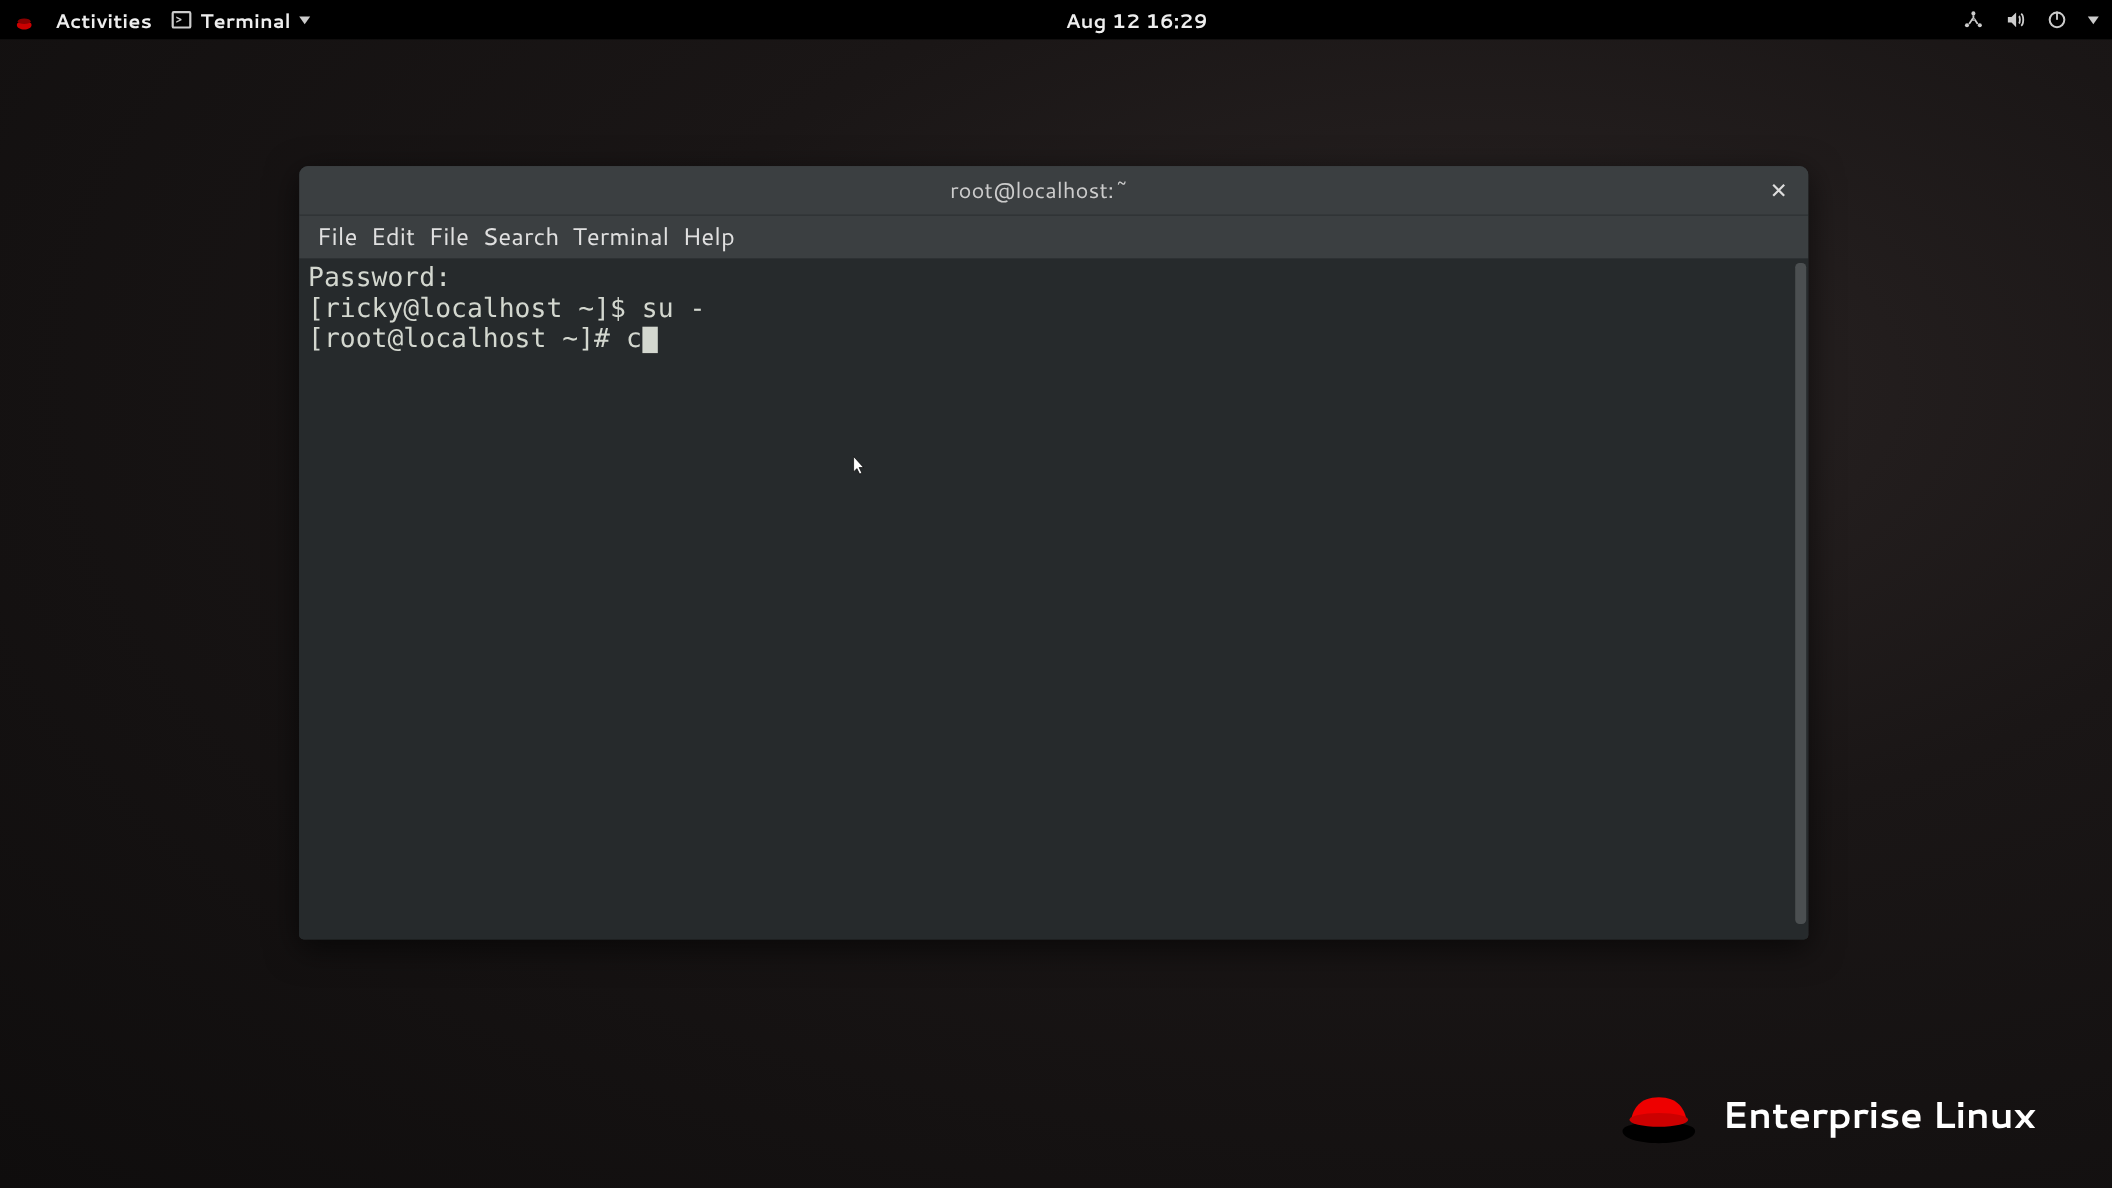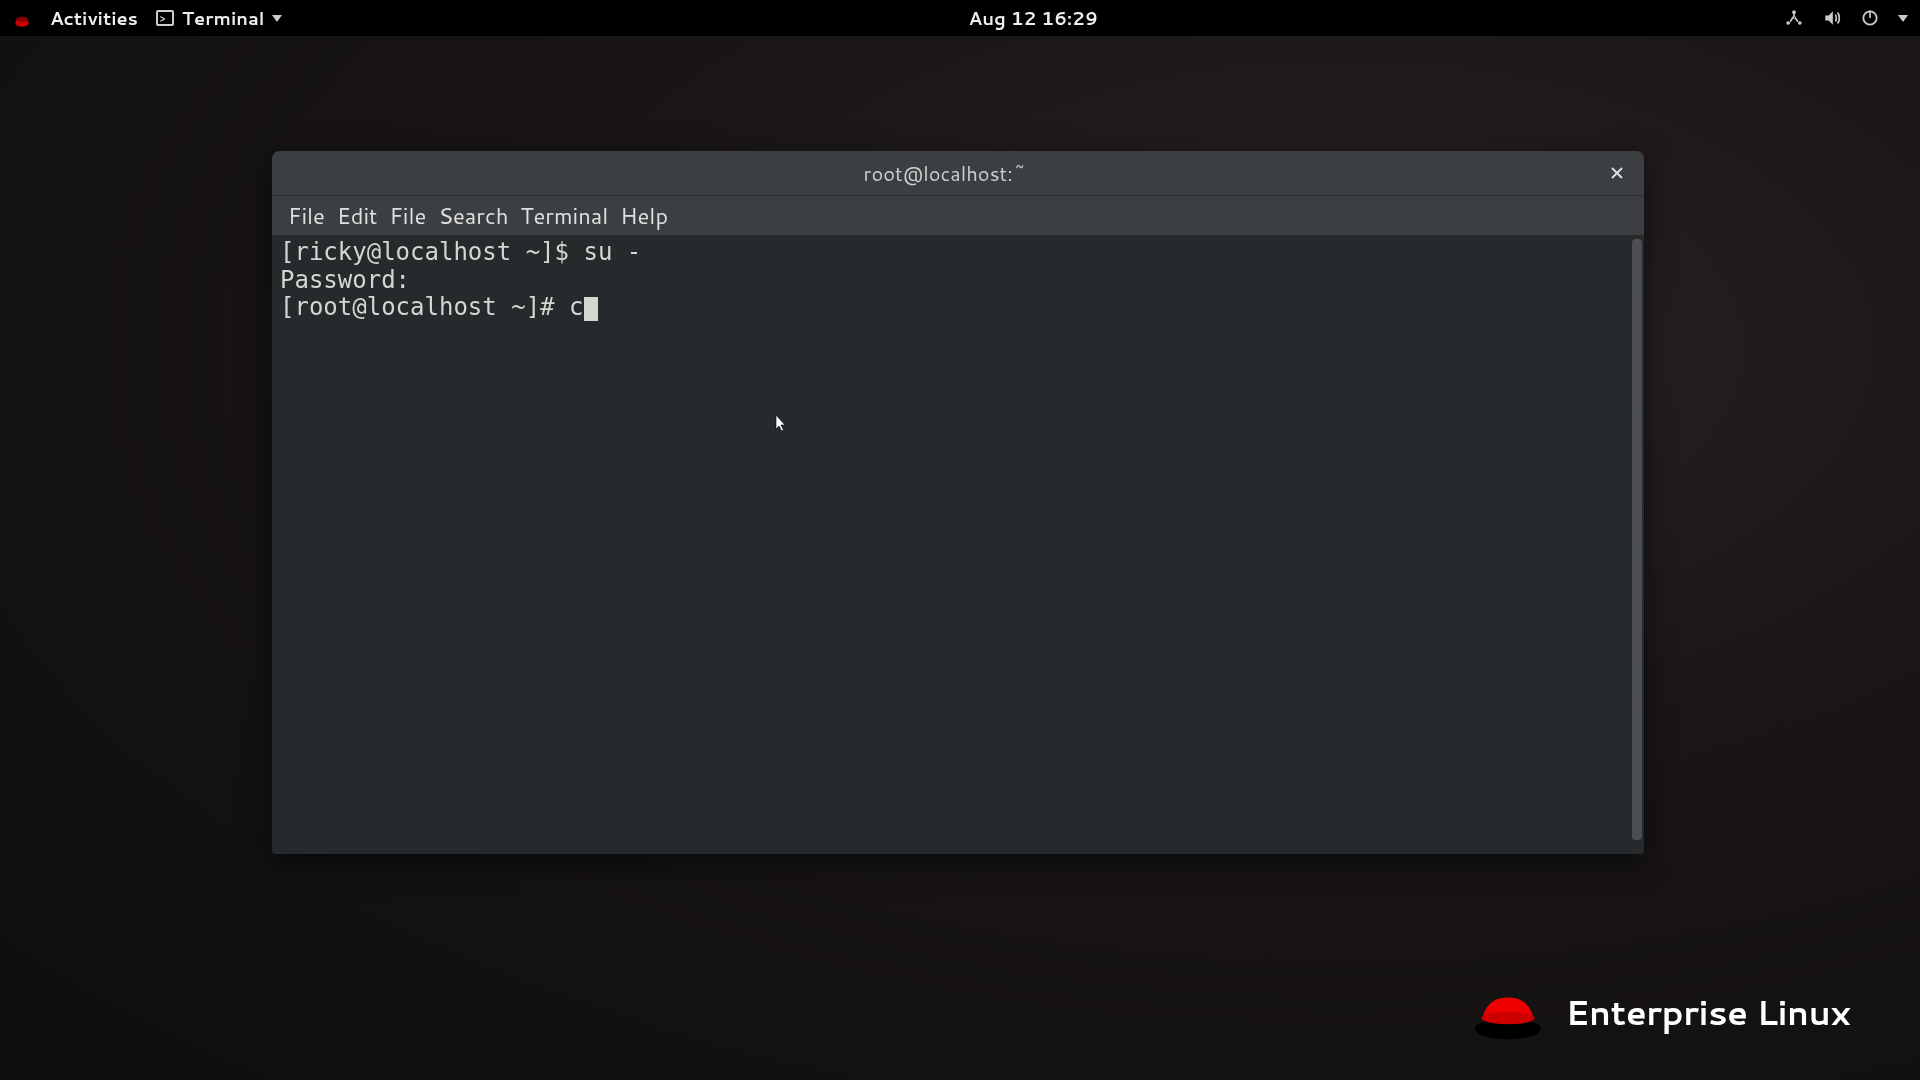--- a/index.html
+++ b/index.html
@@ -218,21 +218,21 @@
       </div>
     </div>
     <div class="menubar">
       <span>File</span>
       <span>Edit</span>
       <span>File</span>
       <span>Search</span>
       <span>Terminal</span>
       <span>Help</span>
     </div>
-    <div class="terminal-body"><div>[ricky@localhost ~]$ su -</div><div>Password:</div><div><span>[root@localhost ~]# c</span><span class="cursor-block"></span></div>
+    <div class="terminal-body"><div>Password:</div><div>[ricky@localhost ~]$ su -</div><div><span>[root@localhost ~]# c</span><span class="cursor-block"></span></div>
       <div class="scrollbar"></div>
     </div>
   </div>
 
   <div class="mouse-cursor">
     <svg viewBox="0 0 14 20">
         <path d="M1 1l0 14 3-3 2.5 5 2-1-2.5-5 4 0z" fill="#fff" stroke="#000" stroke-width="0.6"></path>
       </svg>
   </div>
 

